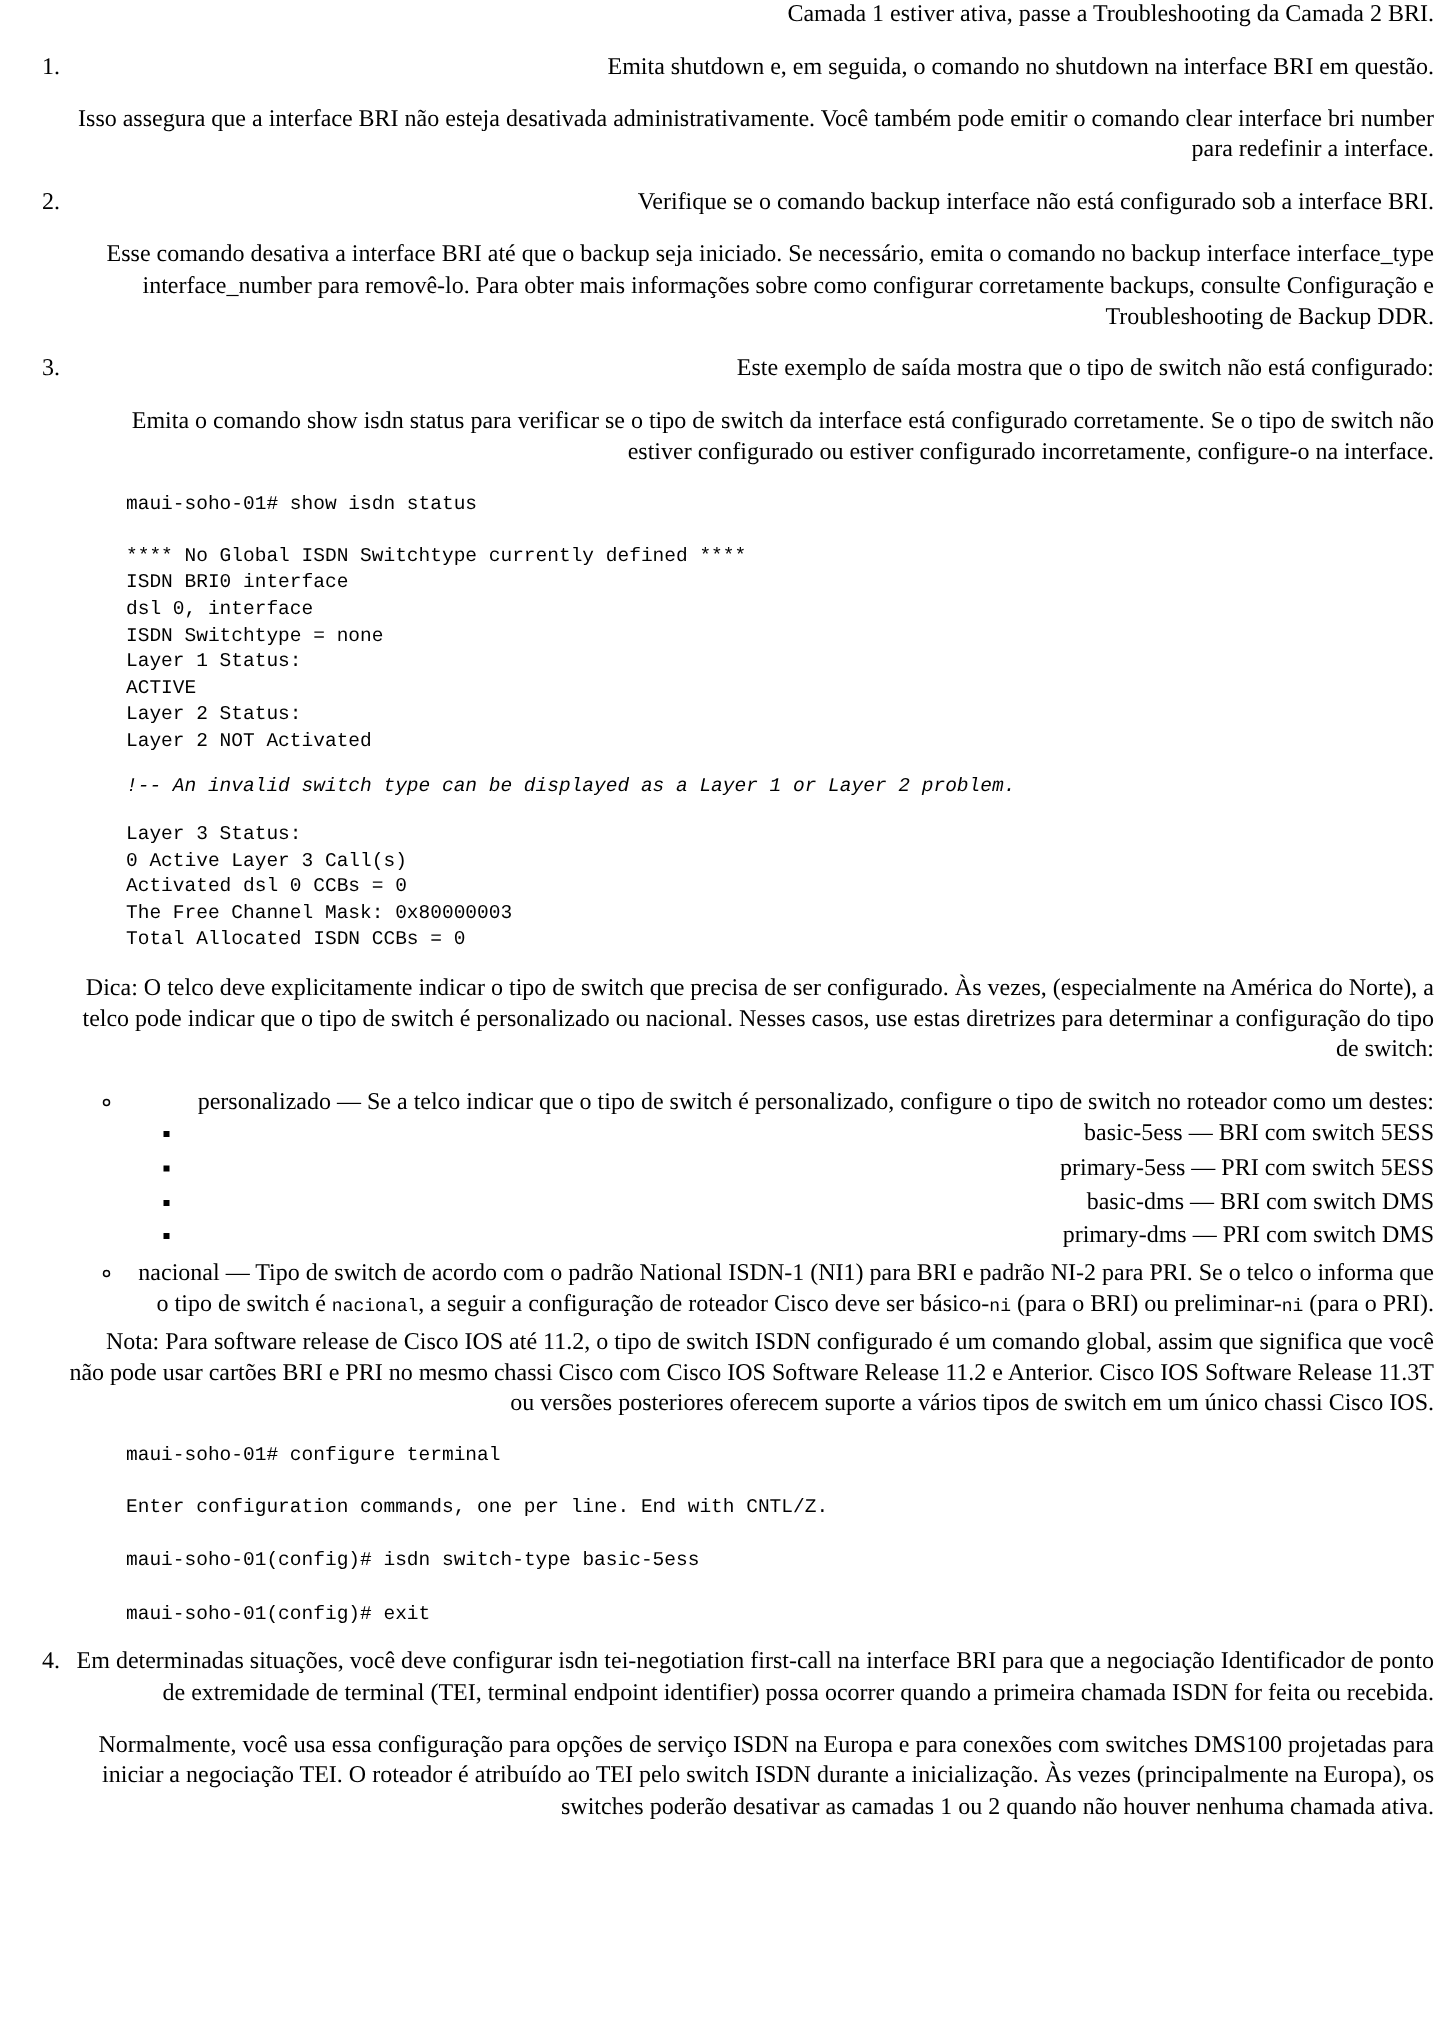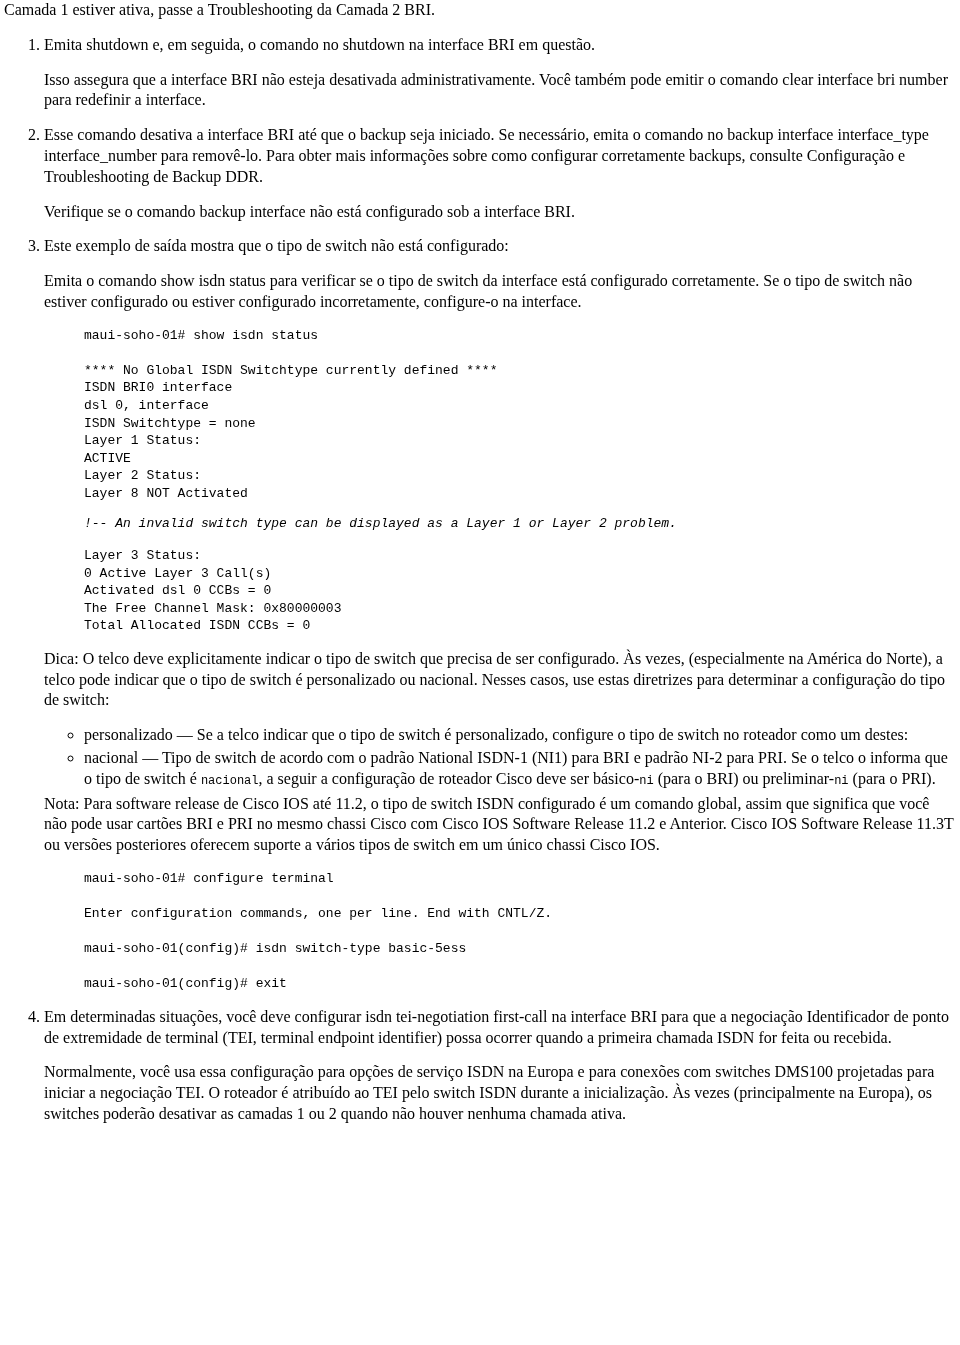--- a/index.html
+++ b/index.html
@@ -4,24 +4,24 @@
 <style>
   body {
     font-family: "Times New Roman", Times, serif;
     font-size: 16px;
     line-height: 1.3;
     margin: 0;
     padding: 0 4px;
     color: #000;
     background: #fff;
   }
-  p { margin: 0 0 14px 0; }
+  p { margin: 0 0 14px 0; text-align: right; }
   ol { margin: 0 0 14px 0; padding-left: 40px; }
   ol > li { margin-bottom: 14px; }
-  ul { margin: 0 0 14px 0; padding-left: 40px; list-style-type: circle; }
+  ul { margin: 0 0 14px 0; padding-left: 40px; list-style-type: circle; text-align: right; }
   ul ul { list-style-type: square; margin-bottom: 4px; }
   ul li { margin-bottom: 2px; }
   pre {
     font-family: "Courier New", monospace;
     font-size: 13px;
     line-height: 1.35;
     white-space: pre-wrap;
     margin: 14px 0 14px 40px;
     padding: 0;
   }
@@ -35,52 +35,58 @@
 <p>Camada 1 estiver ativa, passe a Troubleshooting da Camada 2 BRI.</p>
 
 <ol>
 
   <li>
     <p><span>Emita </span><span class="bold">shutdown</span><span> e, em seguida, o comando no shutdown na interface BRI em questão.</span></p>
     <p><span>Isso assegura que a interface BRI não esteja desativada administrativamente. Você também pode emitir o comando </span><span class="bold">clear interface bri number</span><span> para redefinir a interface.</span></p>
   </li>
 
   <li>
+    <p>Verifique se o comando backup interface não está configurado sob a interface BRI.</p>
     <p><span>Esse comando desativa a interface BRI até que o backup seja iniciado. Se necessário, emita o comando </span><span class="bold">no backup interface interface_type interface_number</span><span> para removê-lo. Para obter mais informações sobre como configurar corretamente backups, consulte Configuração e Troubleshooting de Backup DDR.</span></p>
-    <p>Verifique se o comando backup interface não está configurado sob a interface BRI.</p>
   </li>
 
   <li>
     <p>Este exemplo de saída mostra que o tipo de switch não está configurado:</p>
     <p><span>Emita o comando </span><span class="bold">show isdn status</span><span> para verificar se o tipo de switch da interface está configurado corretamente. Se o tipo de switch não estiver configurado ou estiver configurado incorretamente, configure-o na interface.</span></p>
 
 <pre><span>maui-soho-01# </span><span class="bold">show isdn status</span>
 <span></span>
 <span class="bold">**** No Global ISDN Switchtype currently defined ****</span>
 <span>ISDN BRI0 interface</span>
 <span>dsl 0, interface</span>
 <span class="bold">ISDN Switchtype = none</span>
 <span>Layer 1 Status:</span>
 <span>ACTIVE</span>
 <span>Layer 2 Status:</span>
-<span>Layer 8 NOT Activated</span></pre>
+<span>Layer 2 NOT Activated</span></pre>
 
 <div class="pre-comment">!-- An invalid switch type can be displayed as a Layer 1 or Layer 2 problem.</div>
 
 <pre><span>Layer 3 Status:</span>
 <span>0 Active Layer 3 Call(s)</span>
 <span>Activated dsl 0 CCBs = 0</span>
 <span>The Free Channel Mask: 0x80000003</span>
 <span>Total Allocated ISDN CCBs = 0</span></pre>
 
     <p><span class="bold">Dica:</span><span> O telco deve explicitamente indicar o tipo de switch que precisa de ser configurado. Às vezes, (especialmente na América do Norte), a telco pode indicar que o tipo de switch é personalizado ou nacional. Nesses casos, use estas diretrizes para determinar a configuração do tipo de switch:</span></p>
 
     <ul>
       <li>
         <span>personalizado — Se a telco indicar que o tipo de switch é personalizado, configure o tipo de switch no roteador como um destes:</span>
+        <ul>
+          <li>basic-5ess — BRI com switch 5ESS</li>
+          <li>primary-5ess — PRI com switch 5ESS</li>
+          <li>basic-dms — BRI com switch DMS</li>
+          <li>primary-dms — PRI com switch DMS</li>
+        </ul>
       </li>
       <li><span>nacional — Tipo de switch de acordo com o padrão National ISDN-1 (NI1) para BRI e padrão NI-2 para PRI. Se o telco o informa que o tipo de switch é </span><span class="mono">nacional</span><span>, a seguir a configuração de roteador Cisco deve ser básico-</span><span class="mono">ni</span><span> (para o BRI) ou preliminar-</span><span class="mono">ni</span><span> (para o PRI).</span></li>
     </ul>
 
     <p style="margin-top:-10px;"><span class="bold">Nota:</span><span> Para software release de Cisco IOS até 11.2, o tipo de switch ISDN configurado é um comando global, assim que significa que você não pode usar cartões BRI e PRI no mesmo chassi Cisco com Cisco IOS Software Release 11.2 e Anterior. Cisco IOS Software Release 11.3T ou versões posteriores oferecem suporte a vários tipos de switch em um único chassi Cisco IOS.</span></p>
 
 
 <pre><span>maui-soho-01# </span><span class="bold">configure terminal</span>
 <span></span>
 <span>Enter configuration commands, one per line. End with CNTL/Z.</span>

